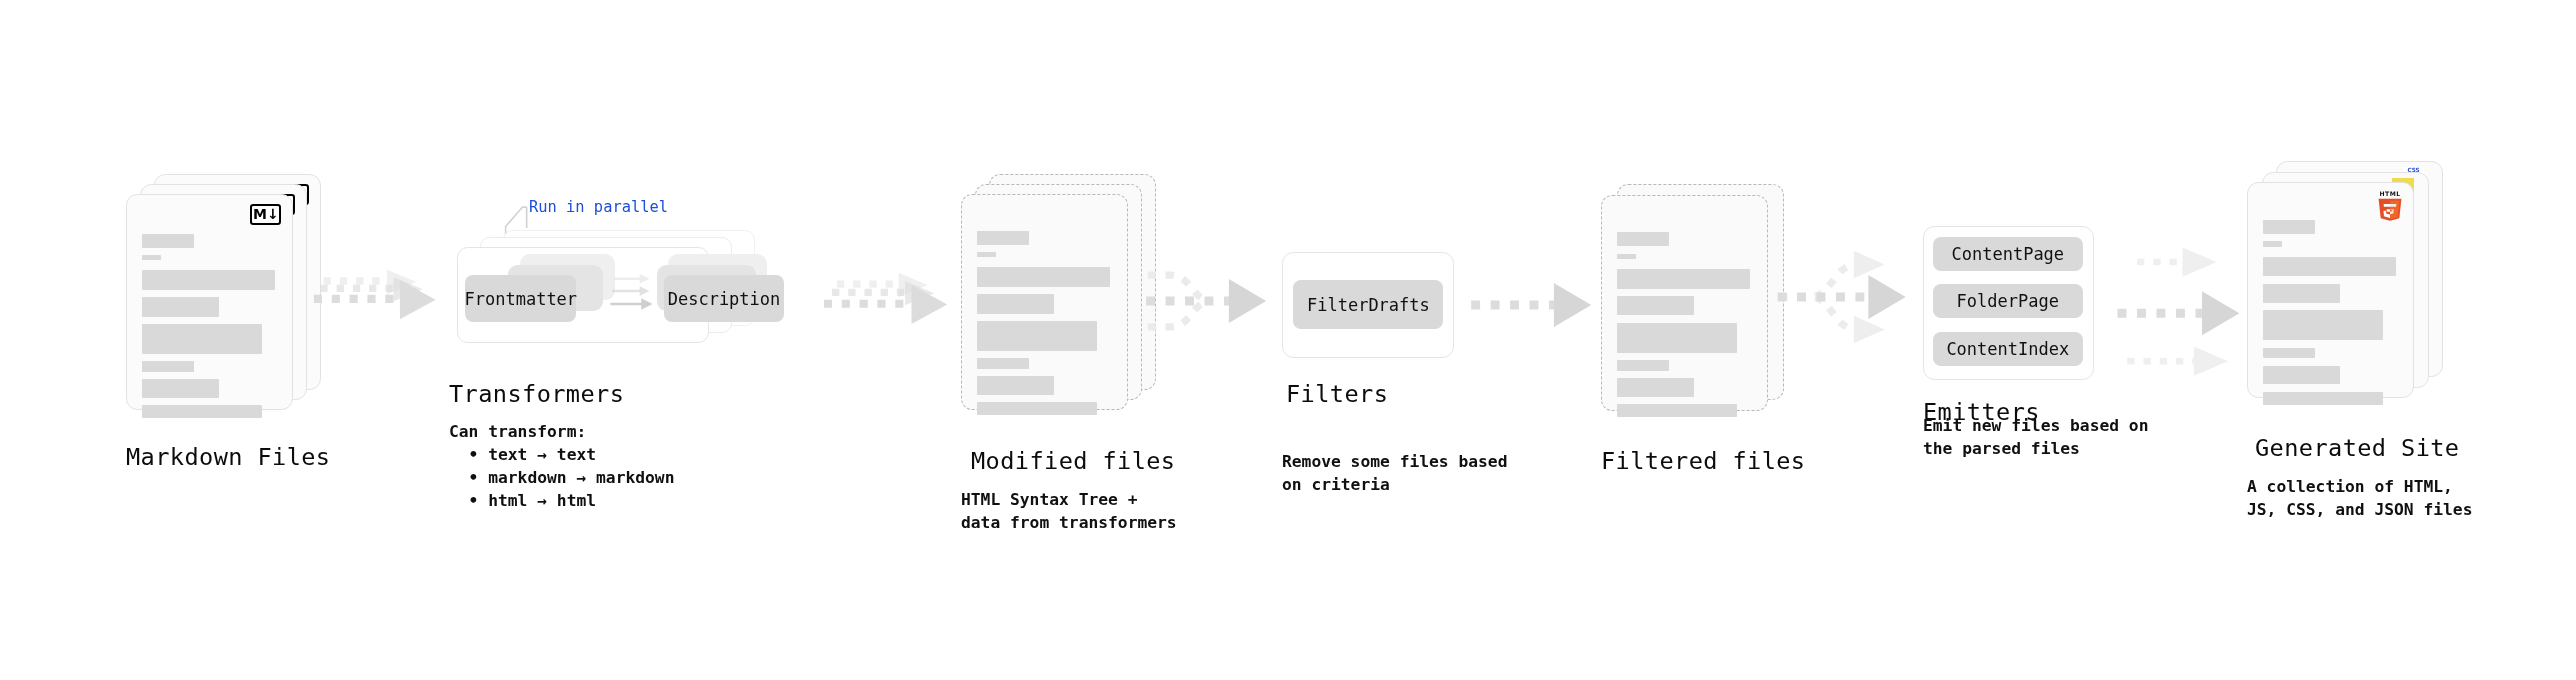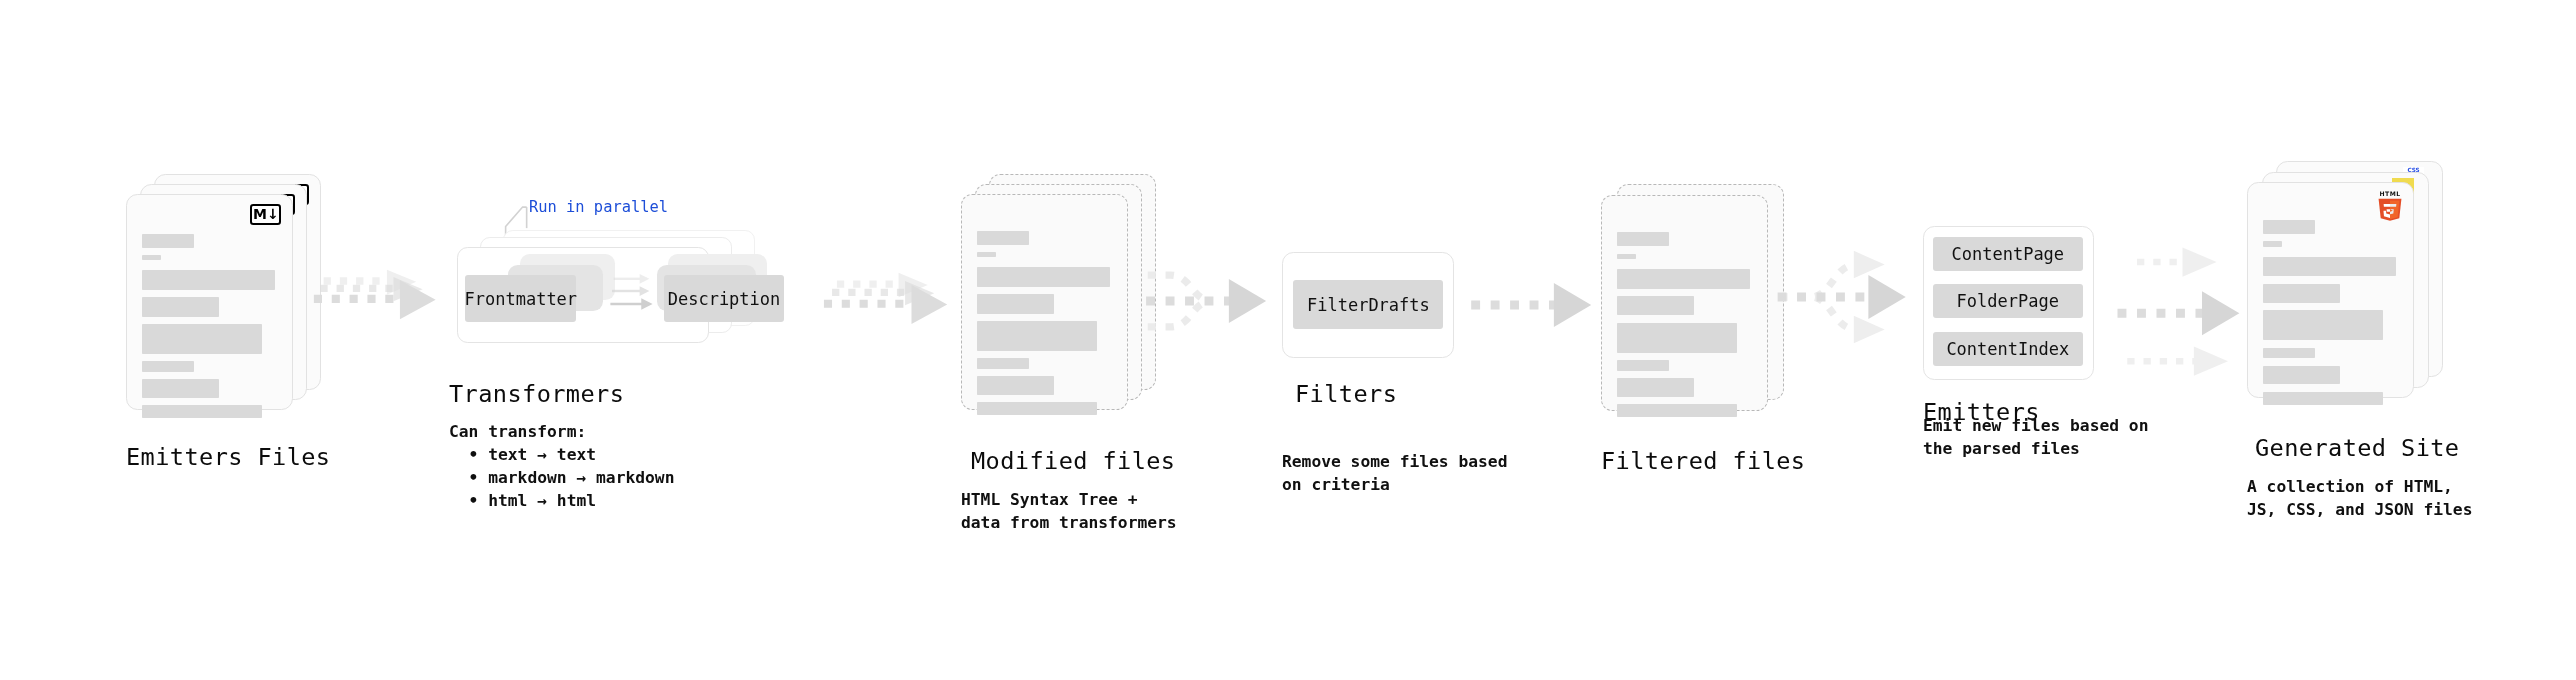--- a/index.html
+++ b/index.html
@@ -131,21 +131,21 @@
   .nodebox {
     position: absolute;
     border: 1.6px solid #e4e4e4;
     border-radius: 11.4px;
     background: #ffffff;
     box-sizing: border-box;
   }
   .chip {
     position: absolute;
     background: #d9d9d9;
-    border-radius: 3px;
+    border-radius: 8px;
     display: flex;
     align-items: center;
     justify-content: center;
     font-size: 17px;
     color: #111;
     white-space: nowrap;
     box-sizing: border-box;
   }
   .chip.l1 { background: #efefef; }
   .chip.l2 { background: #e4e4e4; }
@@ -180,21 +180,21 @@
           <div class="ln" style="width:18.7px;height:5.7px;margin-bottom:9.8px;"></div>
           <div class="ln" style="width:133px;height:19.5px;"></div>
           <div class="ln" style="width:77px;height:19.5px;"></div>
           <div class="ln" style="width:120px;height:30px;"></div>
           <div class="ln" style="width:52px;height:10.6px;"></div>
           <div class="ln" style="width:77px;height:18.7px;"></div>
           <div class="ln" style="width:120px;height:13px;"></div>
         </div>
       </div>
     </div>
-    <div class="stage-title" style="position:absolute;top:443px;left:0px;">Emitters Files</div>
+    <div class="stage-title" style="position:absolute;top:443px;left:0px;">Markdown Files</div>
   </div>
 
   <div class="abs" style="left:309px;top:268px;">
     <svg width="138" height="65" viewBox="0 0 170 80">
       <g opacity="0.38">
         <line x1="18" y1="16" x2="104" y2="16" stroke="#d6d6d6" stroke-width="9" stroke-dasharray="9 11"></line>
         <polygon points="96,2 132,17 96,33" fill="#d6d6d6"></polygon>
       </g>
       <g opacity="0.62">
         <line x1="14" y1="25" x2="112" y2="25" stroke="#dbdbdb" stroke-width="9" stroke-dasharray="9 11"></line>
@@ -294,21 +294,21 @@
       <path d="M12 38 H40 C66 38 66 70 92 70" fill="none" stroke="#ebebeb" stroke-width="9" stroke-dasharray="10 12"></path>
       <path d="M12 102 H40 C66 102 66 70 92 70" fill="none" stroke="#ebebeb" stroke-width="9" stroke-dasharray="10 12"></path>
       <line x1="10" y1="70" x2="116" y2="70" stroke="#dcdcdc" stroke-width="11" stroke-dasharray="11 13"></line>
       <polygon points="112,43 158,70 112,97" fill="#d6d6d6"></polygon>
     </svg>
   </div>
 
   <div class="stage" style="left:1282px;">
     <div class="nodebox" style="left:0px;top:252px;width:172px;height:106px;"></div>
     <div class="chip" style="left:11.4px;top:280px;width:150px;height:49px;">FilterDrafts</div>
-    <div class="stage-title" style="position:absolute;top:380px;left:13px;">Filters</div>
+    <div class="stage-title" style="position:absolute;top:380px;left:4px;">Filters</div>
     <div class="stage-sub" style="position:absolute;top:410px;left:0px;margin-top:40px;">Remove some files based
 on criteria</div>
   </div>
 
   <div class="abs" style="left:1463px;top:275px;">
     <svg width="138" height="60" viewBox="0 0 170 74">
       <line x1="10" y1="37" x2="116" y2="37" stroke="#dcdcdc" stroke-width="11" stroke-dasharray="11 13"></line>
       <polygon points="112,10 158,37 112,64" fill="#d6d6d6"></polygon>
     </svg>
   </div>

